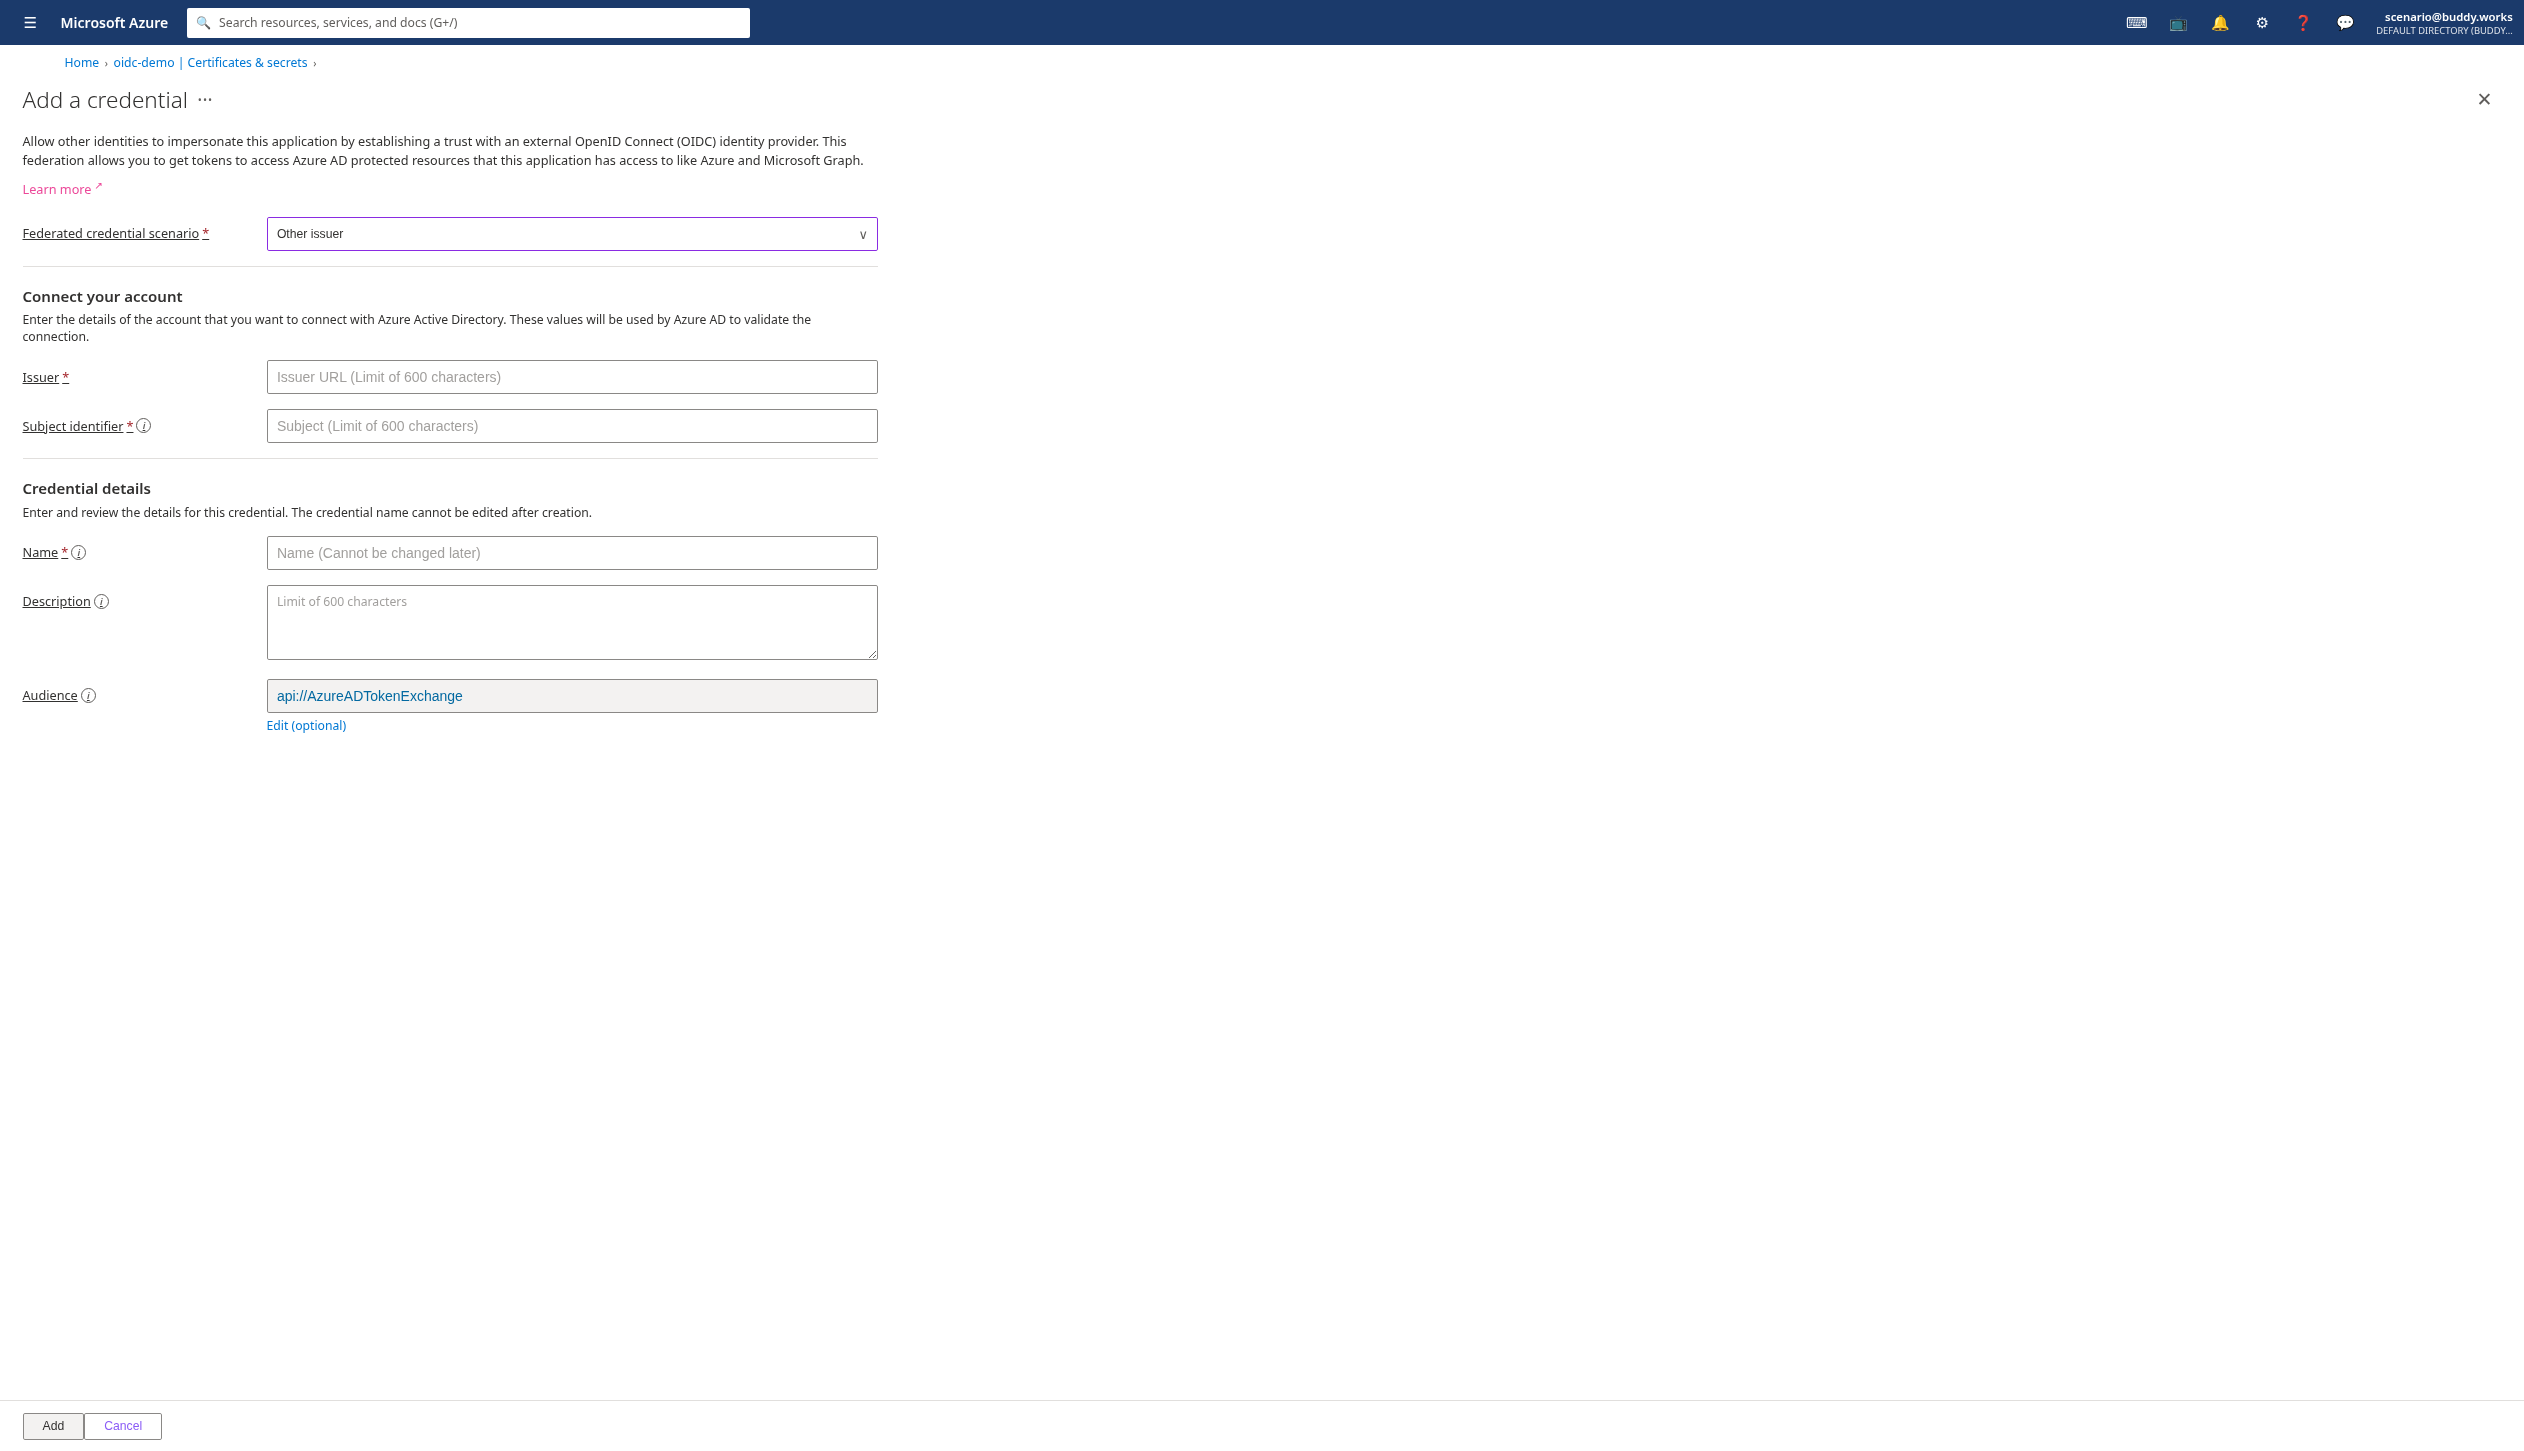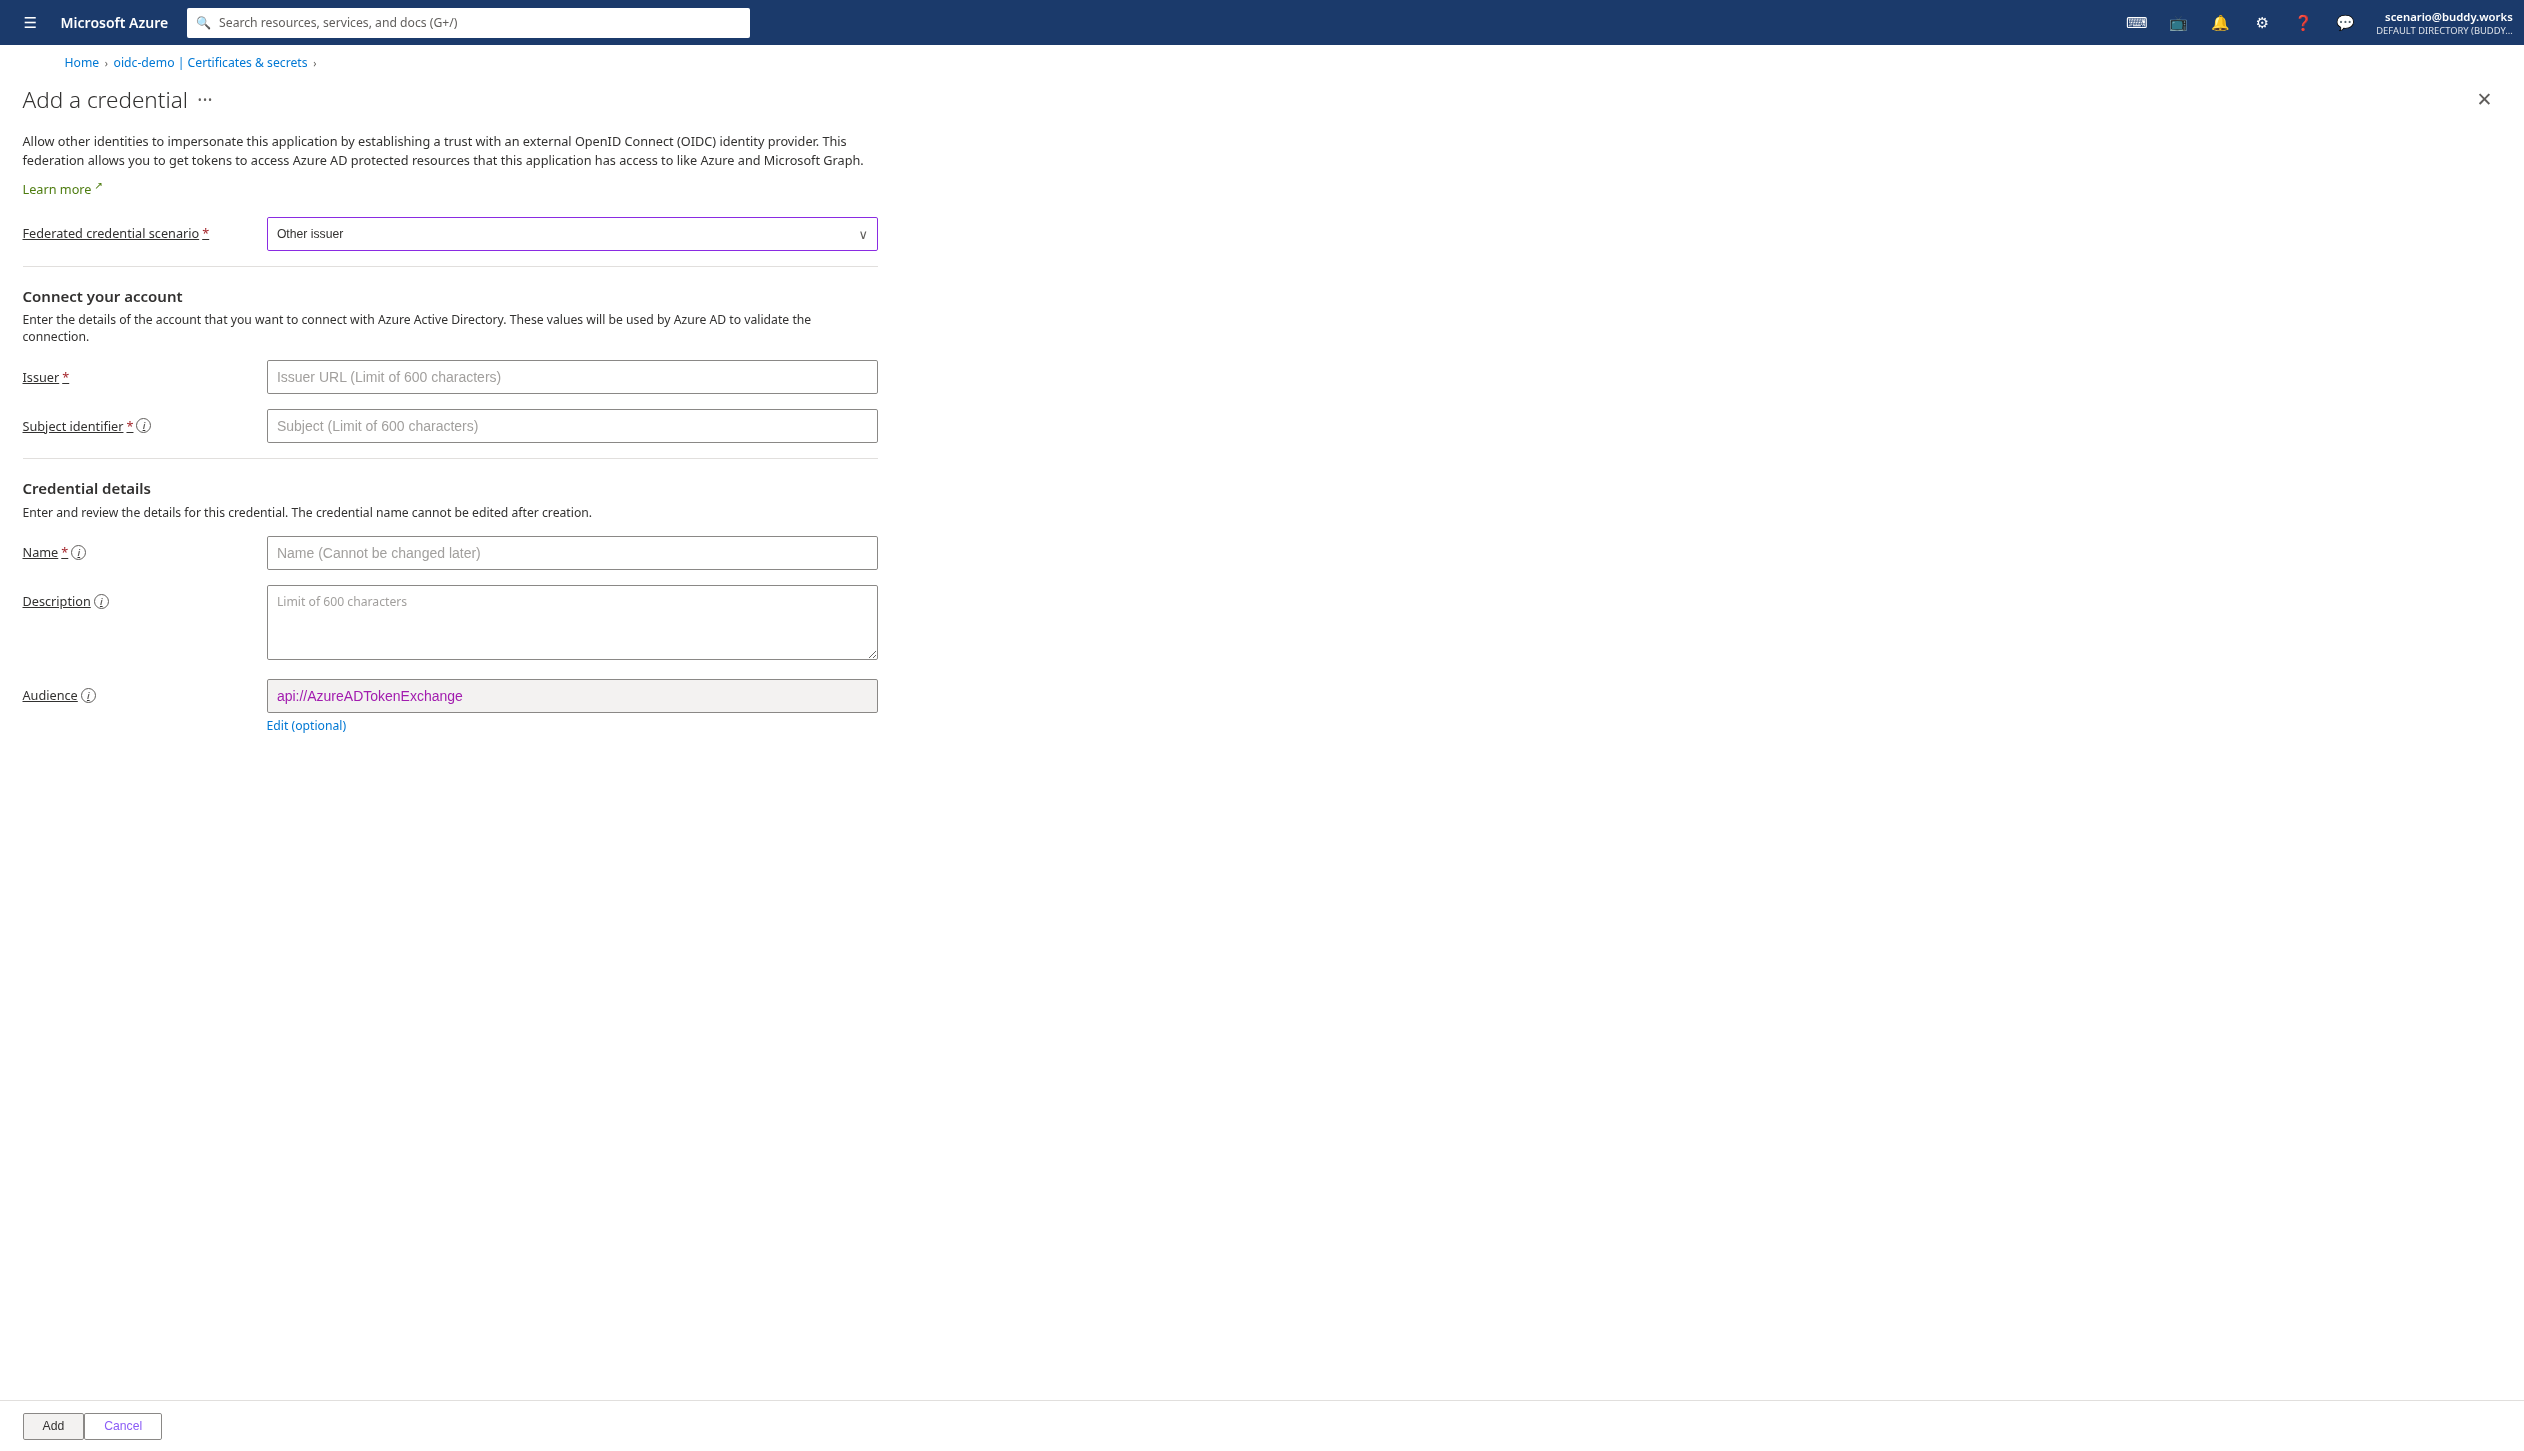--- a/index.html
+++ b/index.html
@@ -66,21 +66,21 @@
     .main-content {
       padding: 0 22.5px 22.5px;
       max-width: 900px;
     }
 
     .intro-text {
       font-size: 12.7px; color: #323130; line-height: 1.5;
       margin-bottom: 7.5px;
     }
     .learn-more {
-      color: #4d7c0f; text-decoration: none; font-size: 12.7px;
+      color: #ec4899; text-decoration: none; font-size: 12.7px;
     }
     .ext-icon { font-size: 10.3px; vertical-align: super; }
 
     
     .form-section { margin-top: 19px; }
     .section-title { font-size: 15px; font-weight: 600; margin-bottom: 5.6px; }
     .section-desc { font-size: 12.2px; color: #323130; margin-bottom: 15px; line-height: 1.4; }
 
     .form-row {
       display: flex; align-items: flex-start;
@@ -108,21 +108,21 @@
       border: 0.9px solid #8a8886;
       border-radius: 1.9px;
       padding: 0 9.4px;
       font-size: 14px;
       color: #323130;
       outline: none;
       background: #fff;
     }
     .form-input::placeholder { color: #a19f9d; }
     .form-input.disabled {
-      background: #f3f2f1; color: #a21caf;
+      background: #f3f2f1; color: #0369a1;
     }
 
     .form-textarea {
       width: 100%;
       height: 75px;
       border: 0.9px solid #8a8886;
       border-radius: 1.9px;
       padding: 7.5px 9.4px;
       font-size: 12.2px;
       color: #323130;

